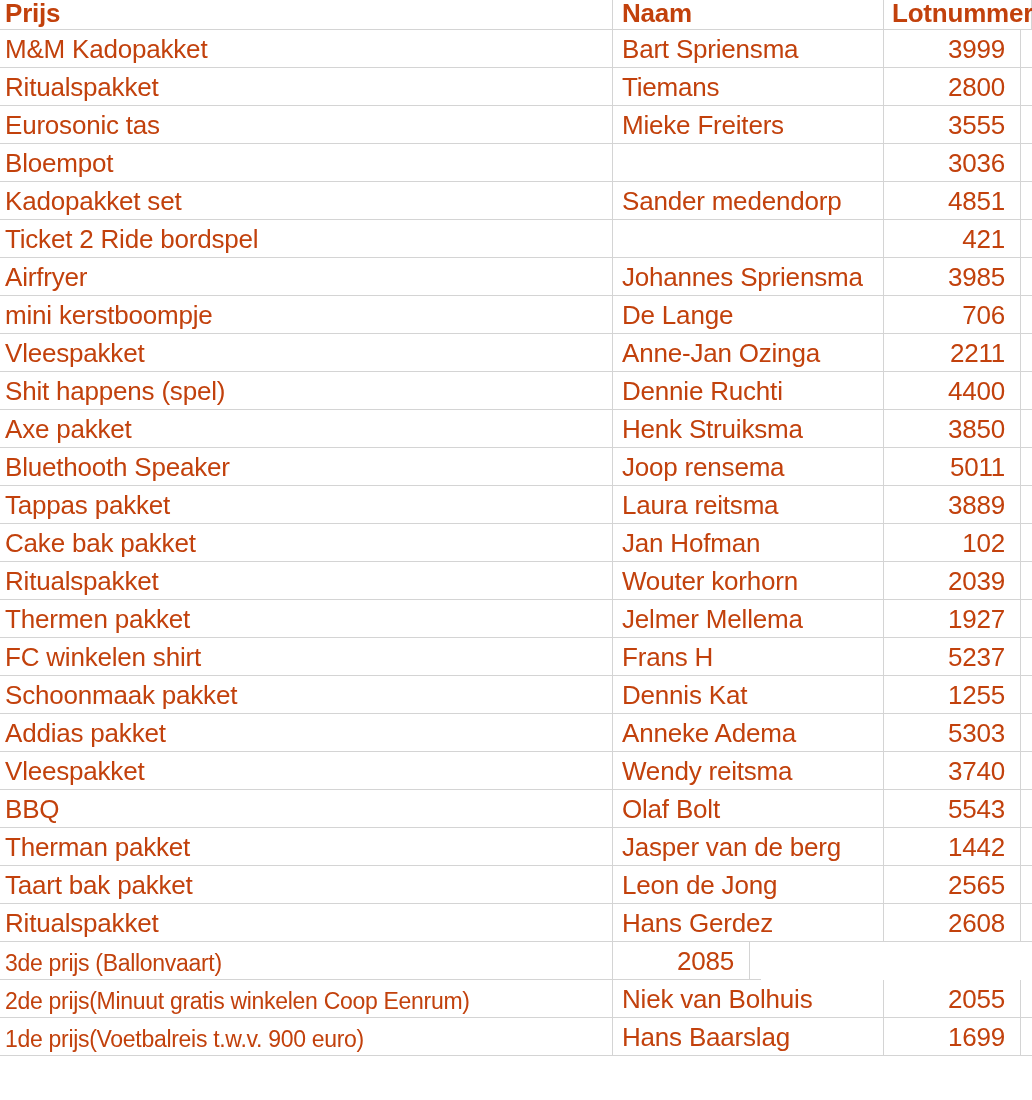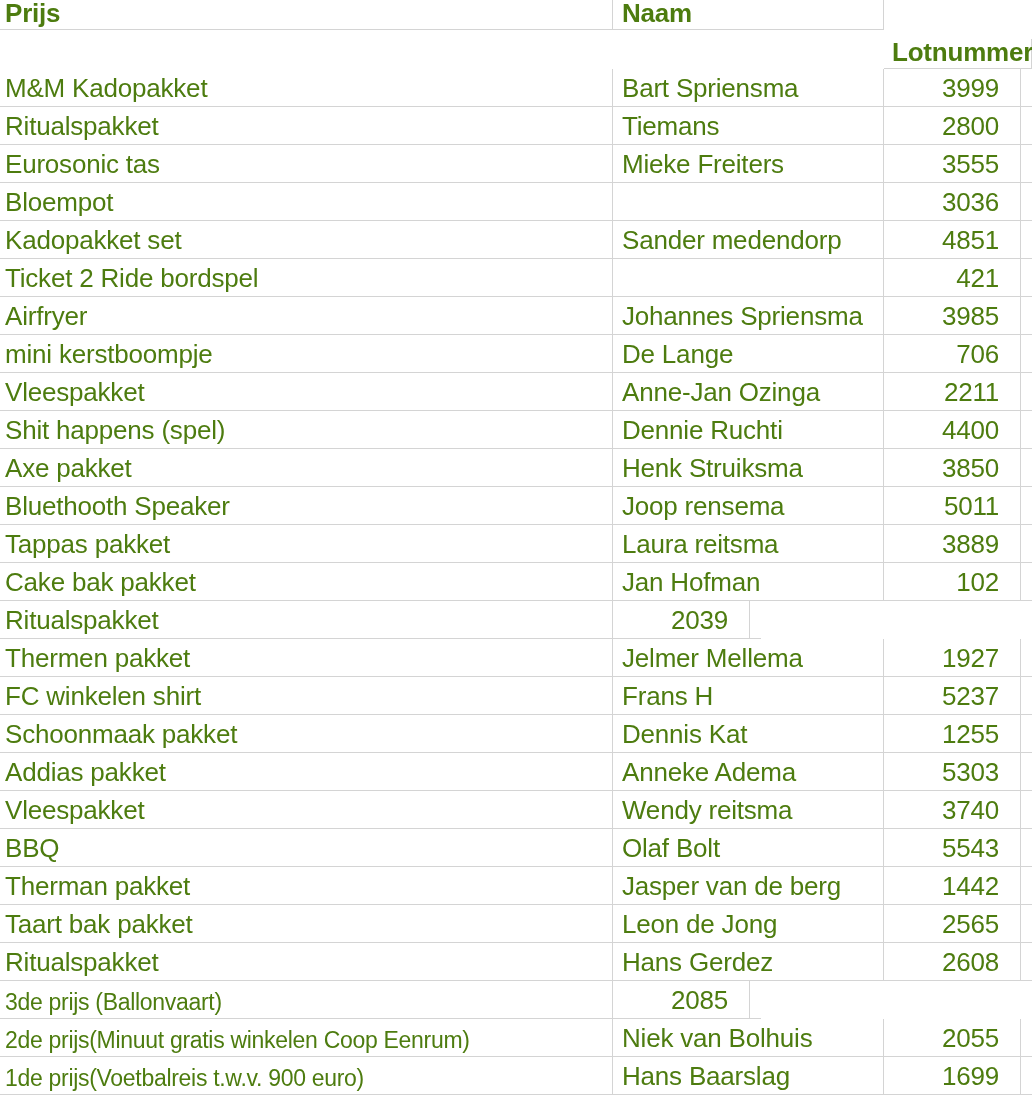--- a/index.html
+++ b/index.html
@@ -7,21 +7,21 @@
     padding: 0;
     background: #ffffff;
   }
   .sheet {
     position: relative;
     width: 1032px;
     height: 1100px;
     overflow: hidden;
     background: #ffffff;
     font-family: "Liberation Sans", "DejaVu Sans", sans-serif;
-    color: #4d7c0f;
+    color: #c2410c;
     letter-spacing: -0.2px;
   }
   .row {
     display: flex;
     width: 1032px;
   }
   .cell {
     box-sizing: border-box;
     border-right: 1px solid #d4d4d4;
     border-bottom: 1px solid #d4d4d4;
@@ -34,30 +34,29 @@
     line-height: 1.05;
     padding-bottom: 4px;
   }
   .header .cell {
     height: 30px;
     font-weight: bold;
     padding-bottom: 2px;
   }
   .c-prijs   { width: 613px; padding-left: 5px; }
   .c-naam    { width: 271px; padding-left: 9px; }
-  .c-lot     { width: 137px; justify-content: flex-end; padding-right: 21px; }
+  .c-lot     { width: 137px; justify-content: flex-end; padding-right: 15px; }
   .c-extra   { width: 11px;  border-right: none; }
   
   .header .c-lot.lot-header {
     width: 148px;
     justify-content: flex-start;
     padding-left: 8px;
     padding-right: 4px;
     overflow: visible;
-    margin-top: 39px;
   }
   
   #rows .row:nth-child(n+25) .c-prijs { font-size: 23px; letter-spacing: -0.3px; }
 </style>
 </head>
 <body>
 
 <div class="sheet">
   <div class="row header">
     <div class="cell c-prijs">Prijs</div>
@@ -159,20 +158,21 @@
 
   <div class="row">
     <div class="cell c-prijs">Cake bak pakket</div>
     <div class="cell c-naam">Jan Hofman</div>
     <div class="cell c-lot">102</div>
     <div class="cell c-extra"></div>
   </div>
 
   <div class="row">
     <div class="cell c-prijs">Ritualspakket</div>
+    <div class="cell c-naam">Wouter korhorn</div>
     <div class="cell c-lot">2039</div>
     <div class="cell c-extra"></div>
   </div>
 
   <div class="row">
     <div class="cell c-prijs">Thermen pakket</div>
     <div class="cell c-naam">Jelmer Mellema</div>
     <div class="cell c-lot">1927</div>
     <div class="cell c-extra"></div>
   </div>

